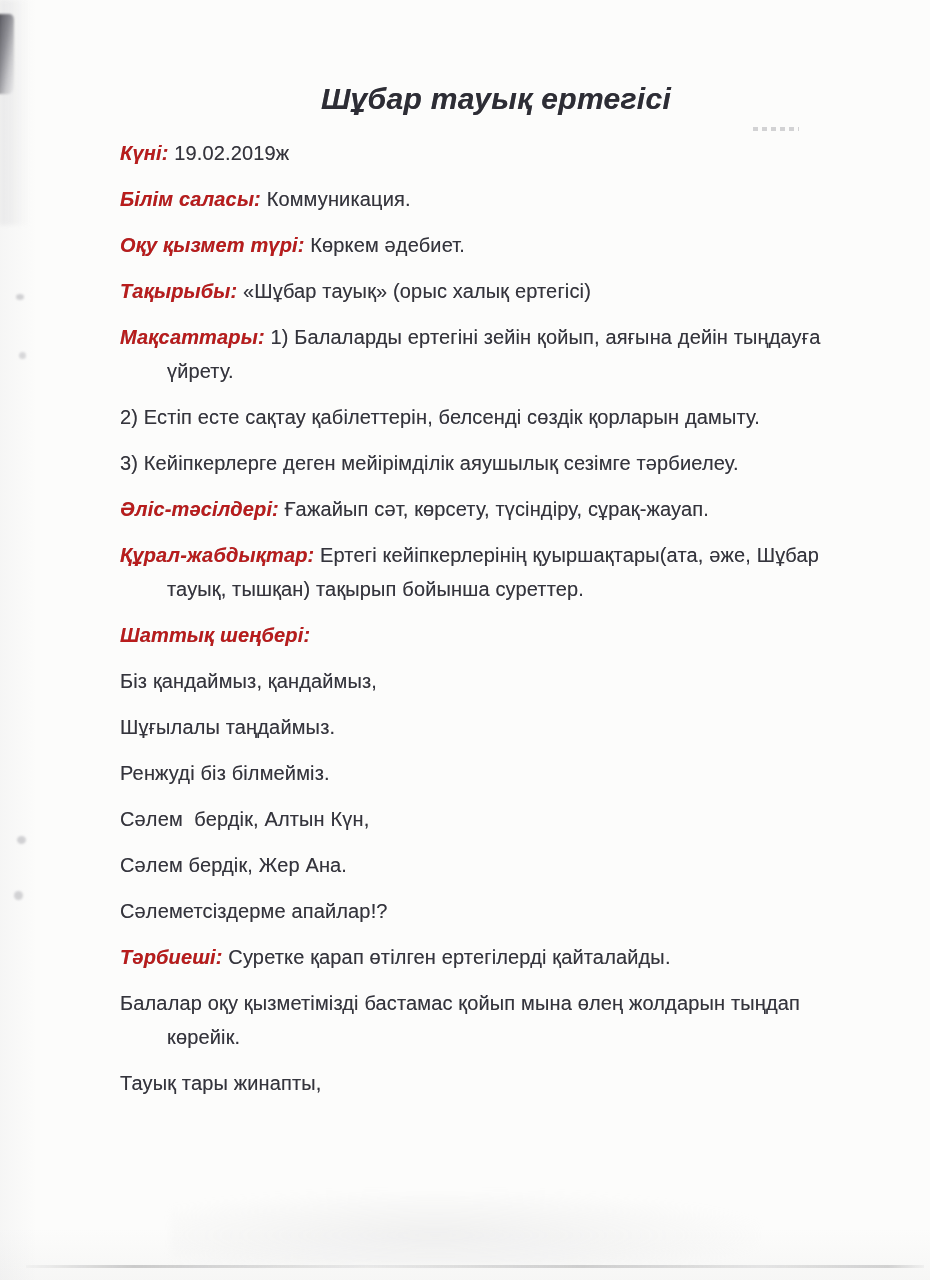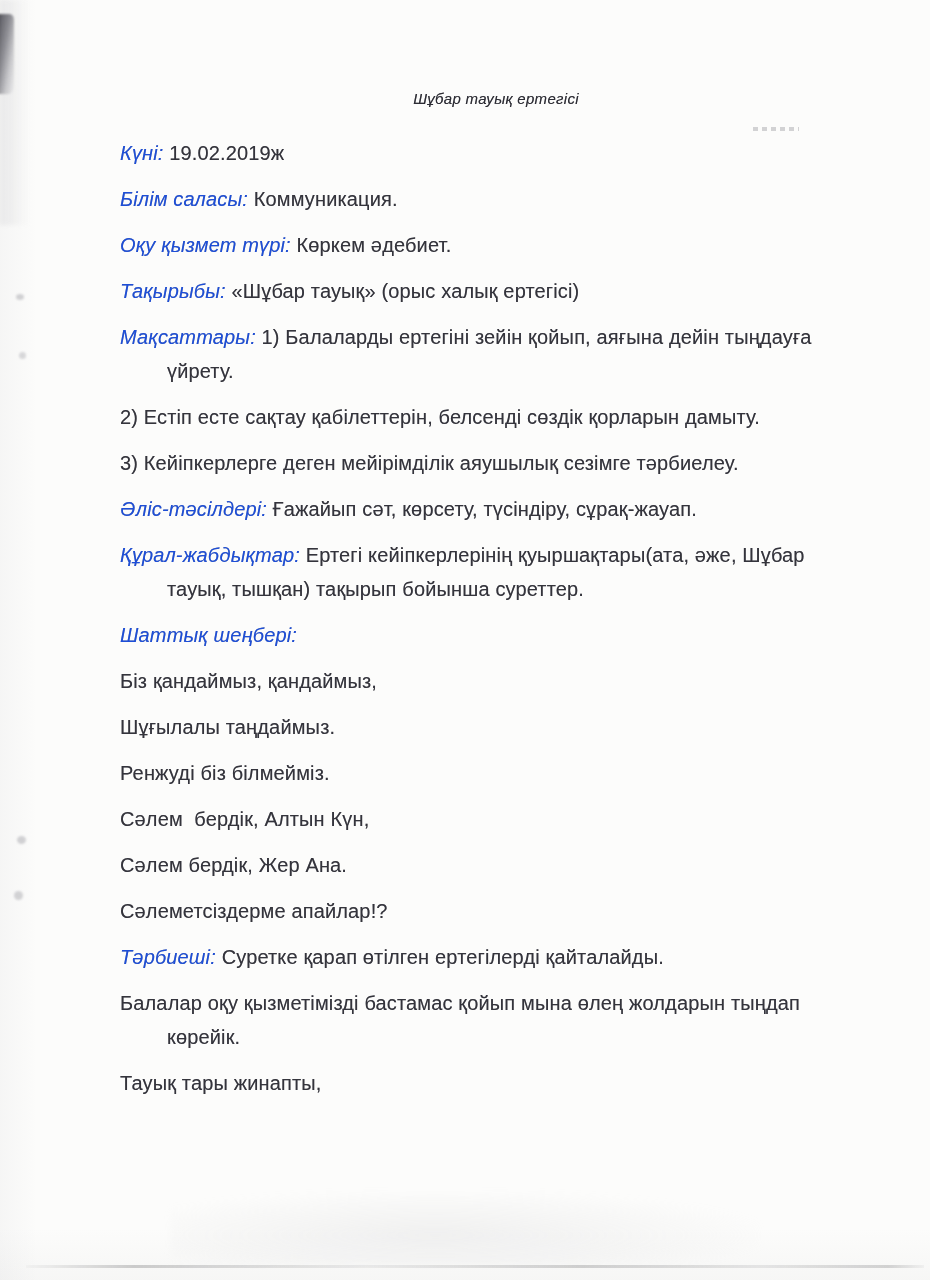--- a/index.html
+++ b/index.html
@@ -29,46 +29,46 @@
 
   .content {
     position: absolute;
     left: 120px;
     top: 84px;
     width: 752px;
   }
 
   .doc-title {
     margin: 0 0 26px 0;
-    font-size: 15px;
+    font-size: 30px;
     line-height: 30px;
-    font-weight: normal;
+    font-weight: bold;
     font-style: italic;
     text-align: center;
     letter-spacing: 0.3px;
     color: #2d2d35;
     text-shadow: 0 0 0.6px rgba(45,45,53,0.55);
   }
 
   .line {
     margin: 19px 0 0 0;
     font-size: 20px;
     line-height: 27px;
     letter-spacing: 0.15px;
     color: var(--ink, #34343c);
     text-shadow: 0 0 0.5px rgba(52,52,60,0.45);
   }
   .line.cont { margin-top: 7px; margin-left: 47px; }
   #lines .line:first-child { margin-top: 0; }
 
   .line .label {
-    font-weight: normal;
+    font-weight: bold;
     font-style: italic;
     white-space: pre-wrap;
-    color: #1d4ed8;
+    color: #b91c1c;
     margin-top: 14px;
   }
   .line .text { white-space: pre-wrap; }
 
   
   .artifact { position: absolute; pointer-events: none; }
 
   .smudge-top-left {
     left: -2px; top: 14px; width: 16px; height: 80px;
     background: linear-gradient(100deg,

